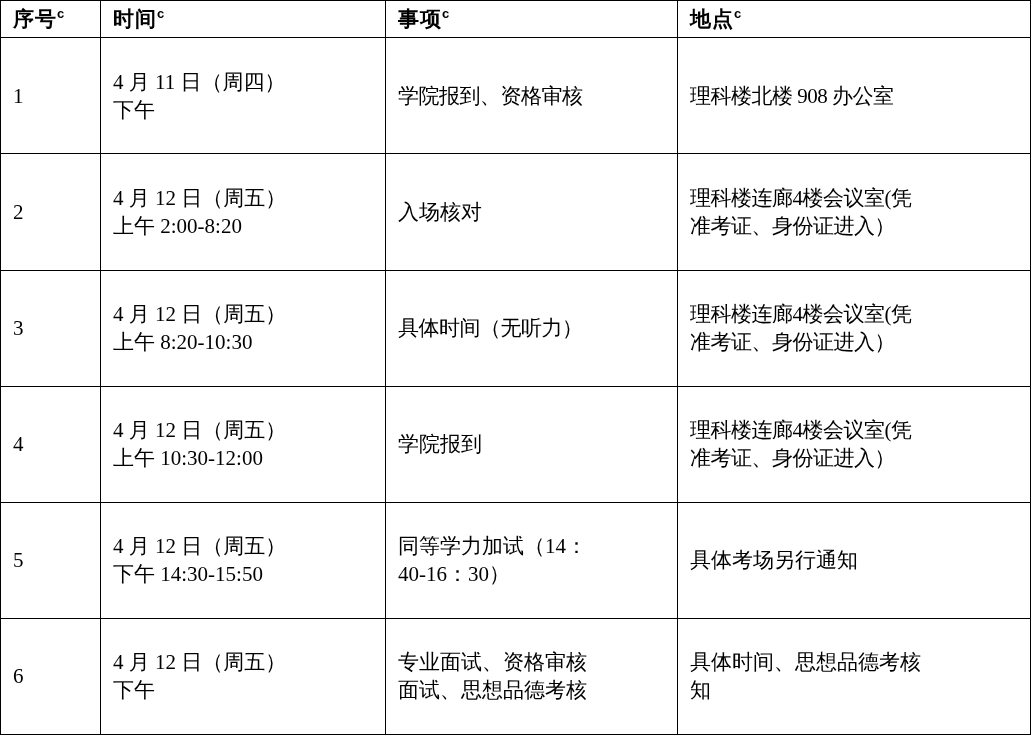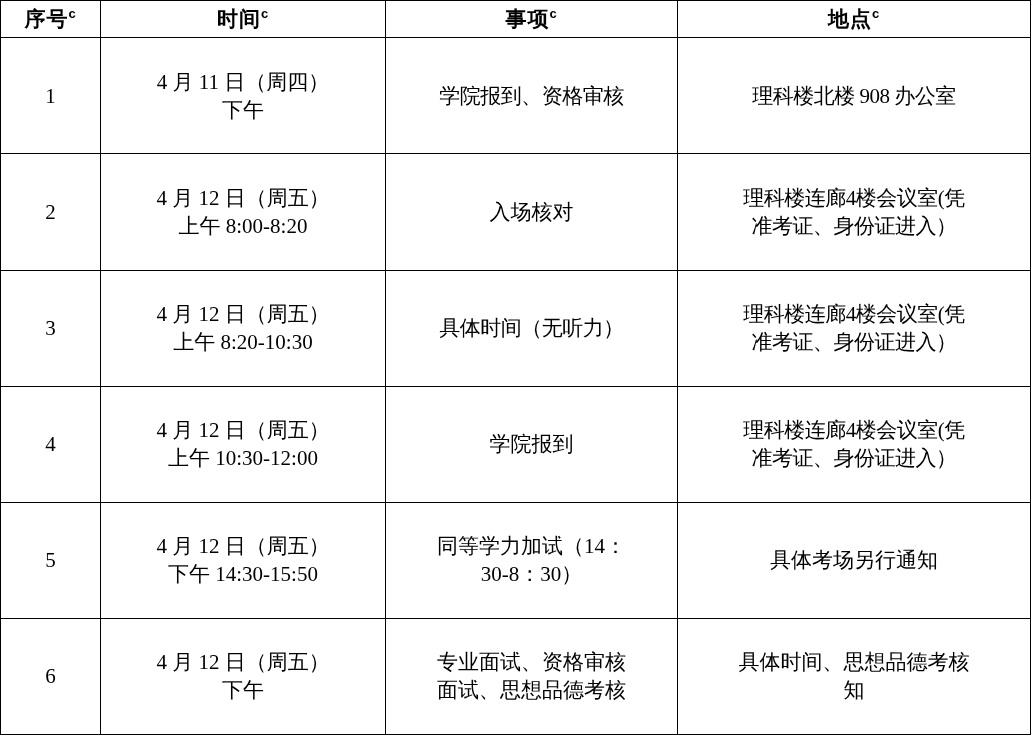--- a/index.html
+++ b/index.html
@@ -23,21 +23,20 @@
   table.schedule {
     border-collapse: collapse;
     width: 1030px;
     height: 735px;
     table-layout: fixed;
     margin: 0;
   }
   table.schedule td {
     border: 1px solid #000000;
     padding: 4px 12px;
-    text-align: center;
     vertical-align: middle;
     font-size: 21px;
     line-height: 1.35;
     word-break: break-all;
   }
   
   col.c-no    { width: 100px; }
   col.c-time  { width: 285px; }
   col.c-item  { width: 292px; }
   col.c-place { width: 353px; }
@@ -108,21 +107,21 @@
         </td>
         <td class="bold">
           <span class="l1 tight">理科楼北楼 908 办公室</span>
         </td>
       </tr>
 
       <tr>
         <td class="row-no">2</td>
         <td>
           <span class="l1 nowrapline">4 月 12 日（周五）</span>
-          <span class="l2 bold">上午 8:00-8:20</span>
+          <span class="l2 bold">上午 2:00-8:20</span>
         </td>
         <td>
           <span class="l1">入场核对</span>
         </td>
         <td class="bold">
           <span class="l1 tight">理科楼连廊4楼会议室(凭</span>
           <span class="l2 tight">准考证、身份证进入）</span>
         </td>
       </tr>
 
@@ -157,21 +156,21 @@
       </tr>
 
       <tr>
         <td class="row-no">5</td>
         <td>
           <span class="l1 nowrapline">4 月 12 日（周五）</span>
           <span class="l2 bold">下午 14:30-15:50</span>
         </td>
         <td>
           <span class="l1">同等学力加试（14：</span>
-          <span class="l2">30-8：30）</span>
+          <span class="l2">40-16：30）</span>
         </td>
         <td>
           <span class="l1">具体考场另行通知</span>
         </td>
       </tr>
 
       <tr>
         <td class="row-no">6</td>
         <td>
           <span class="l1 nowrapline">4 月 12 日（周五）</span>

